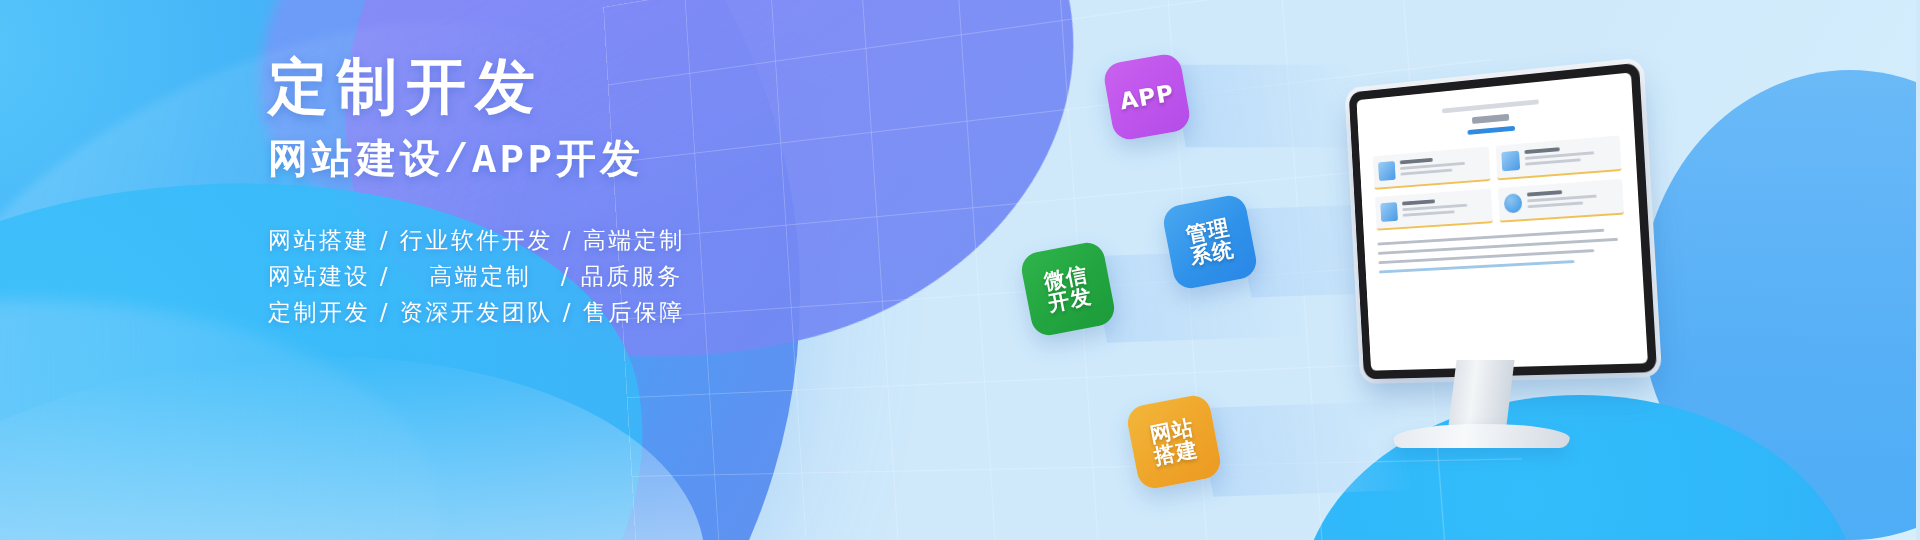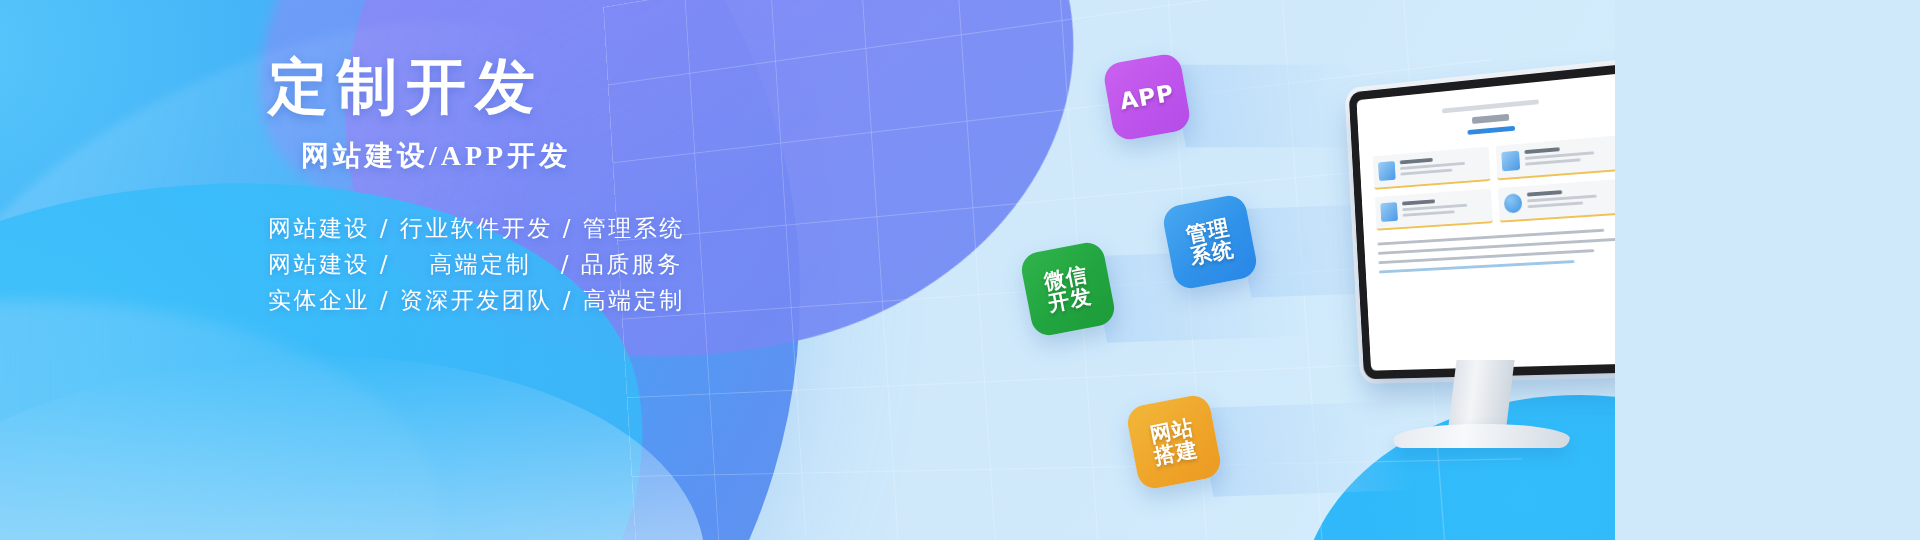--- a/index.html
+++ b/index.html
@@ -1,21 +1,21 @@
 <!DOCTYPE html>
 <html><head>
 <meta charset="utf-8">
 <style>
   html,body{margin:0;padding:0;}
   body{
     width:1920px;height:540px;overflow:hidden;
     font-family:"Liberation Sans","DejaVu Sans",sans-serif;
     background:#cfe9fb;
   }
-  #banner{position:relative;width:1615px;height:540px;overflow:hidden;background:#cde8fb;}
+  #banner{position:relative;width:1916px;height:540px;overflow:hidden;background:#cde8fb;}
 
   
   .bg-base{position:absolute;inset:0;
     background:linear-gradient(120deg,#d2ecfc 0%,#cfe9fb 40%,#cfe9fb 70%,#d6effd 100%);}
 
   
   .sphere{
     position:absolute;left:-430px;top:-320px;width:1230px;height:1230px;border-radius:50%;
     background:
       radial-gradient(circle at 32% 30%, #57c6fb 0%, #46b6f8 22%, #45a5f6 48%, #5b93f2 72%, #6d8ef0 100%);
@@ -88,24 +88,23 @@
 
   
   .copy{position:absolute;left:268px;top:56px;width:520px;}
   .title{
     font-size:60px;font-weight:bold;color:#ffffff;letter-spacing:9px;line-height:1;
     text-shadow:0 3px 10px rgba(40,90,190,.35);
     font-family:"DejaVu Sans","Liberation Sans",sans-serif;
   }
   .subtitle{
     margin-top:26px;
-    font-size:28px;font-weight:bold;color:#ffffff;letter-spacing:4px;line-height:1;
+    font-size:40px;font-weight:bold;color:#ffffff;letter-spacing:4px;line-height:1;
     text-shadow:0 3px 9px rgba(40,90,190,.35);
-    font-family:Liberation Serif, serif;
-    margin-left:33px;
+    font-family:Liberation Mono, monospace;
   }
   .features{margin-top:40px;}
   .feat-line{
     font-size:23px;color:#ffffff;letter-spacing:2.5px;line-height:36px;white-space:pre;
     text-shadow:0 2px 6px rgba(40,90,190,.35);
     font-family:"DejaVu Sans","Liberation Sans",sans-serif;
   }
 
   
   .card{
@@ -212,23 +211,23 @@
   <div class="blob-cyan-edge"></div>
   <div class="pale-bottom"></div>
   <div class="circle-bottom2"></div>
   <div class="circle-bottom"></div>
   <div class="grid"></div>
 
   <div class="copy">
     <div class="title">定制开发</div>
     <div class="subtitle">网站建设/APP开发</div>
     <div class="features">
-      <div class="feat-line">网站建设 / 行业软件开发 / 管理系统</div>
+      <div class="feat-line">网站搭建 / 行业软件开发 / 高端定制</div>
       <div class="feat-line">网站建设 /    高端定制   / 品质服务</div>
-      <div class="feat-line">实体企业 / 资深开发团队 / 高端定制</div>
+      <div class="feat-line">定制开发 / 资深开发团队 / 售后保障</div>
     </div>
   </div>
 
   <div class="beam beam-app"></div>
   <div class="beam beam-mgmt"></div>
   <div class="beam beam-wechat"></div>
   <div class="beam beam-web"></div>
 
   <div class="card card-app">APP</div>
   <div class="card card-mgmt">管理<br>系统</div>

